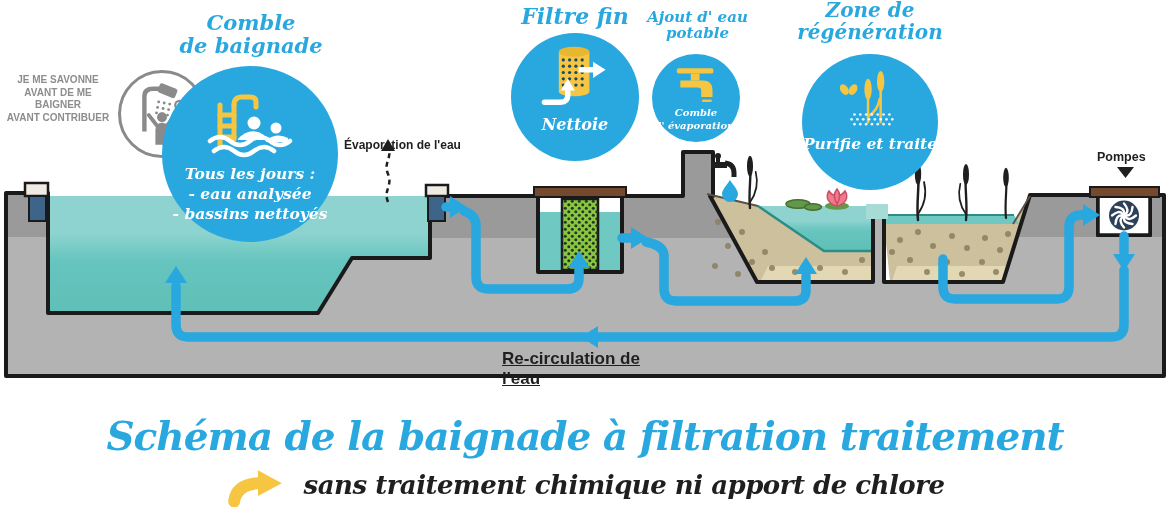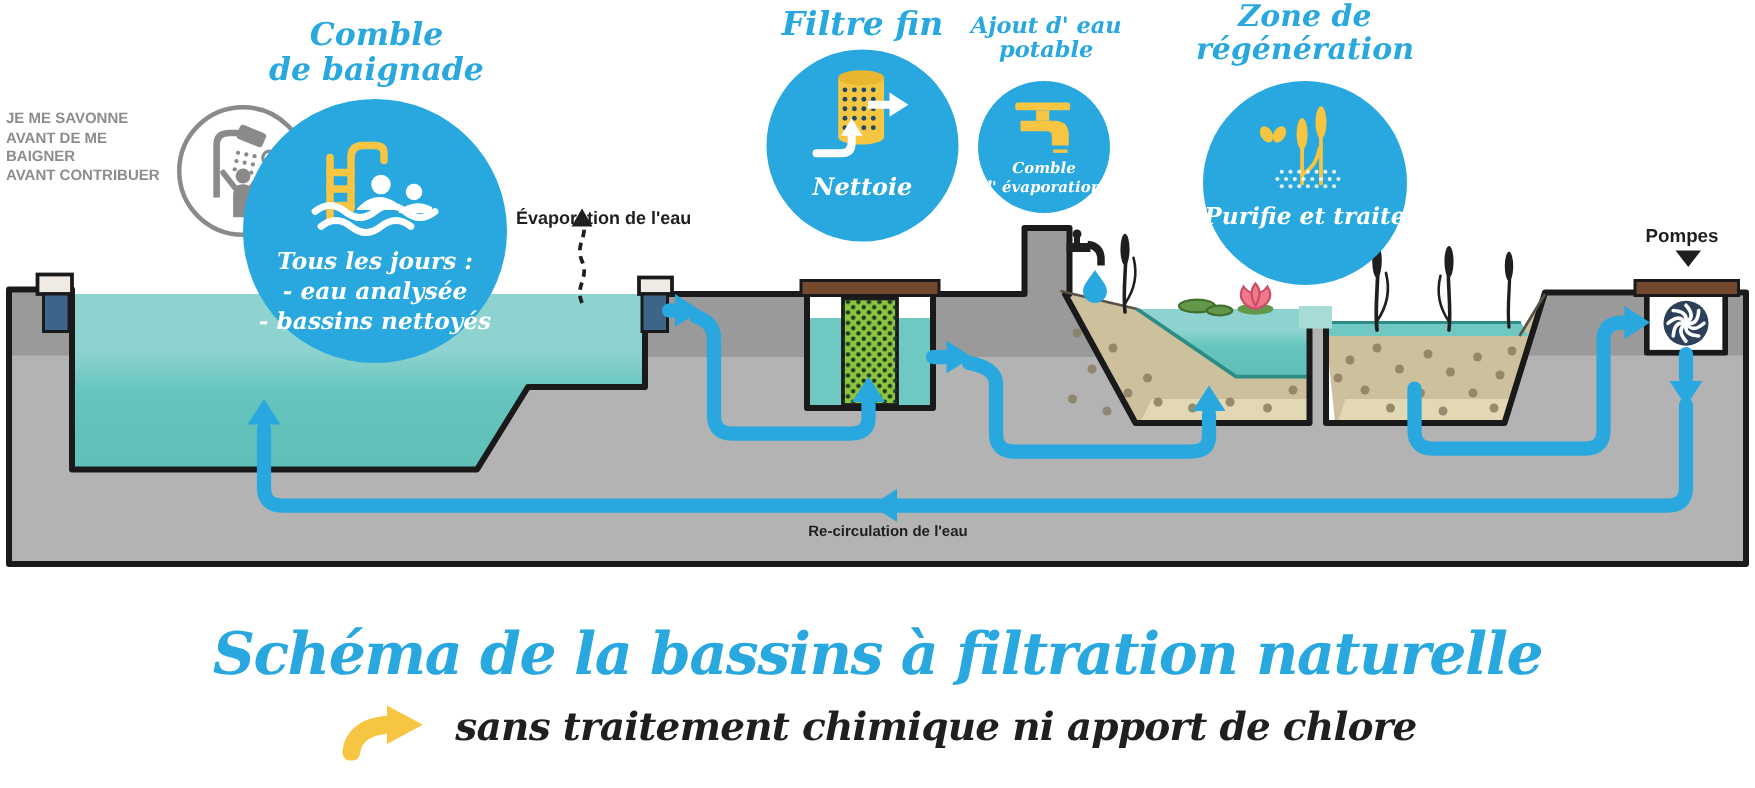--- a/index.html
+++ b/index.html
@@ -24,21 +24,21 @@
   .f-basinw{fill:var(--basin-water);} .f-over{fill:var(--overflow);}
   .outline{fill:none;stroke:var(--outline);stroke-width:4;stroke-linejoin:round;}
   .pipe{stroke:var(--blue);stroke-width:9.5;fill:none;stroke-linecap:round;stroke-linejoin:round;}
   .ah{fill:var(--blue);}
   .plant{stroke:var(--text-black);fill:none;stroke-linecap:round;}
   .dash{stroke:var(--text-black);stroke-width:2.5;fill:none;stroke-dasharray:5 4;}
 
   
   .script{font-family:"DejaVu Serif",serif;font-style:italic;font-weight:700;}
   .lbl{position:absolute;color:var(--text-black);font-weight:700;}
-  .note{position:absolute;left:4px;top:74px;width:108px;text-align:left;
+  .note{position:absolute;left:4px;top:74px;width:108px;text-align:center;
         color:var(--gray-text);font-weight:700;font-size:10px;line-height:1.27;}
   .circle{position:absolute;border-radius:50%;background:var(--blue);color:#fff;
           display:flex;flex-direction:column;align-items:center;text-align:center;}
   .circle-title{position:absolute;text-align:center;color:var(--blue);line-height:1.08;}
   .gray-circle{position:absolute;left:118px;top:70px;width:82px;height:82px;border-radius:50%;
                background:#fff;border:3px solid var(--gray-icon);display:flex;align-items:center;justify-content:center;}
   .footer-title{position:absolute;left:0;width:1170px;top:413px;text-align:center;
                 color:var(--blue);font-size:39px;letter-spacing:-1px;}
   .footer-sub{position:absolute;left:0;width:1170px;top:463px;display:flex;
               align-items:center;justify-content:center;gap:14px;}
@@ -393,24 +393,24 @@
           <circle cx="38" cy="58" r="1.4"></circle>
           <circle cx="44" cy="58" r="1.4"></circle>
           <circle cx="50" cy="58" r="1.4"></circle>
           <circle cx="56" cy="58" r="1.4"></circle>
       </g>
     </svg>
     <div class="script" style="font-size:15.5px;margin-top:4px;">Purifie et traite</div>
   </div>
 
   <div class="lbl" style="left:344px;top:138px;font-size:12px;">Évaporation de l'eau</div>
-  <div class="lbl" style="left:502px;top:349px;width:180px;text-align:center;font-size:10px;">Re-circulation de l'eau</div>
+  <div class="lbl" style="left:502px;top:349px;width:180px;font-size:17px;text-decoration:underline;">Re-circulation de l'eau</div>
   <div class="lbl" style="left:1097px;top:150px;width:58px;text-align:left;font-size:12.5px;">Pompes</div>
 
-  <div class="footer-title script">Schéma de la bassins à filtration naturelle</div>
+  <div class="footer-title script">Schéma de la baignade à filtration traitement</div>
   <div class="footer-sub">
     <svg width="64" height="44" viewBox="0 0 64 48">
       <path d="M6,42 Q8,24 32,22" fill="none" stroke="var(--yellow)" stroke-width="13" stroke-linecap="round"></path>
       <polygon points="32,8 58,22 32,36" fill="var(--yellow)"></polygon>
     </svg>
     <span class="txt script">sans traitement chimique ni apport de chlore</span>
   </div>
 
 </div>
 

